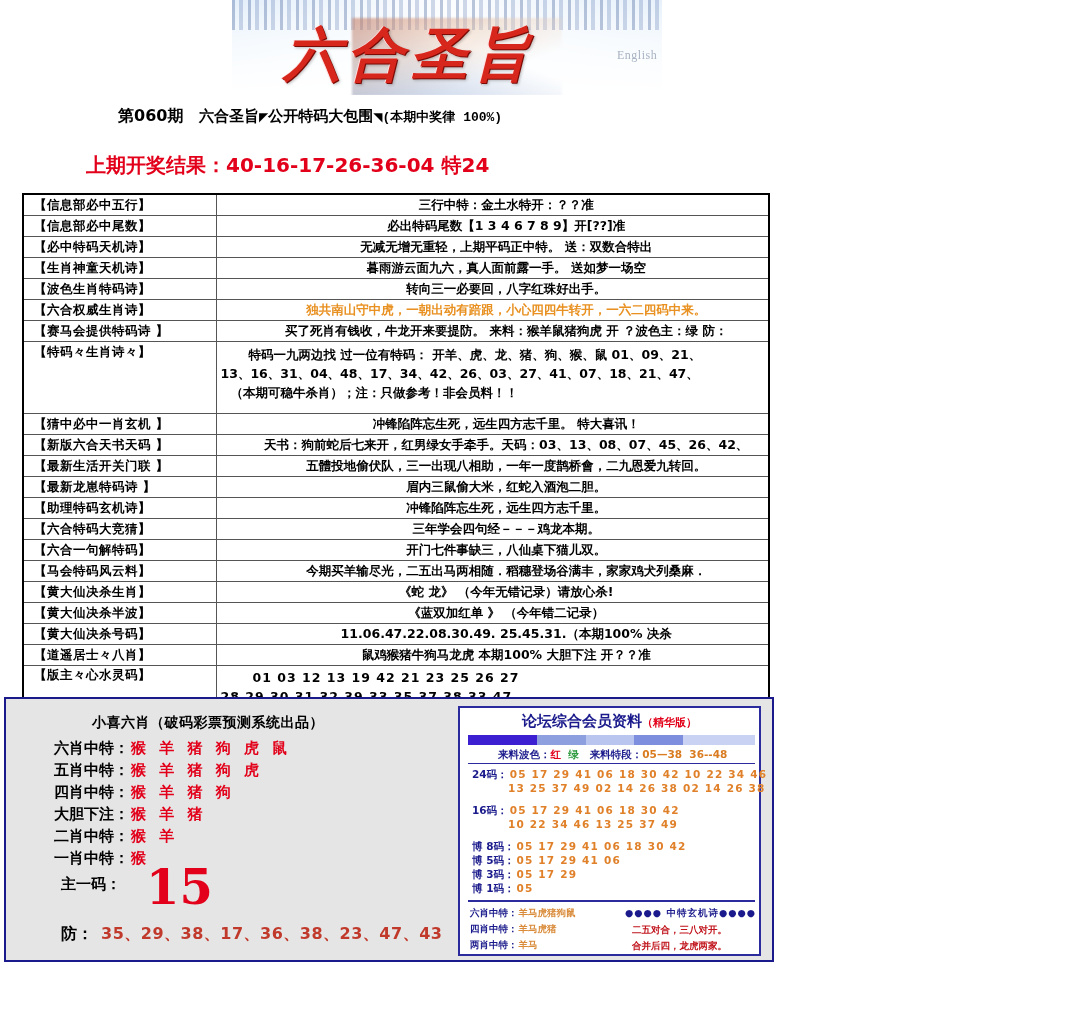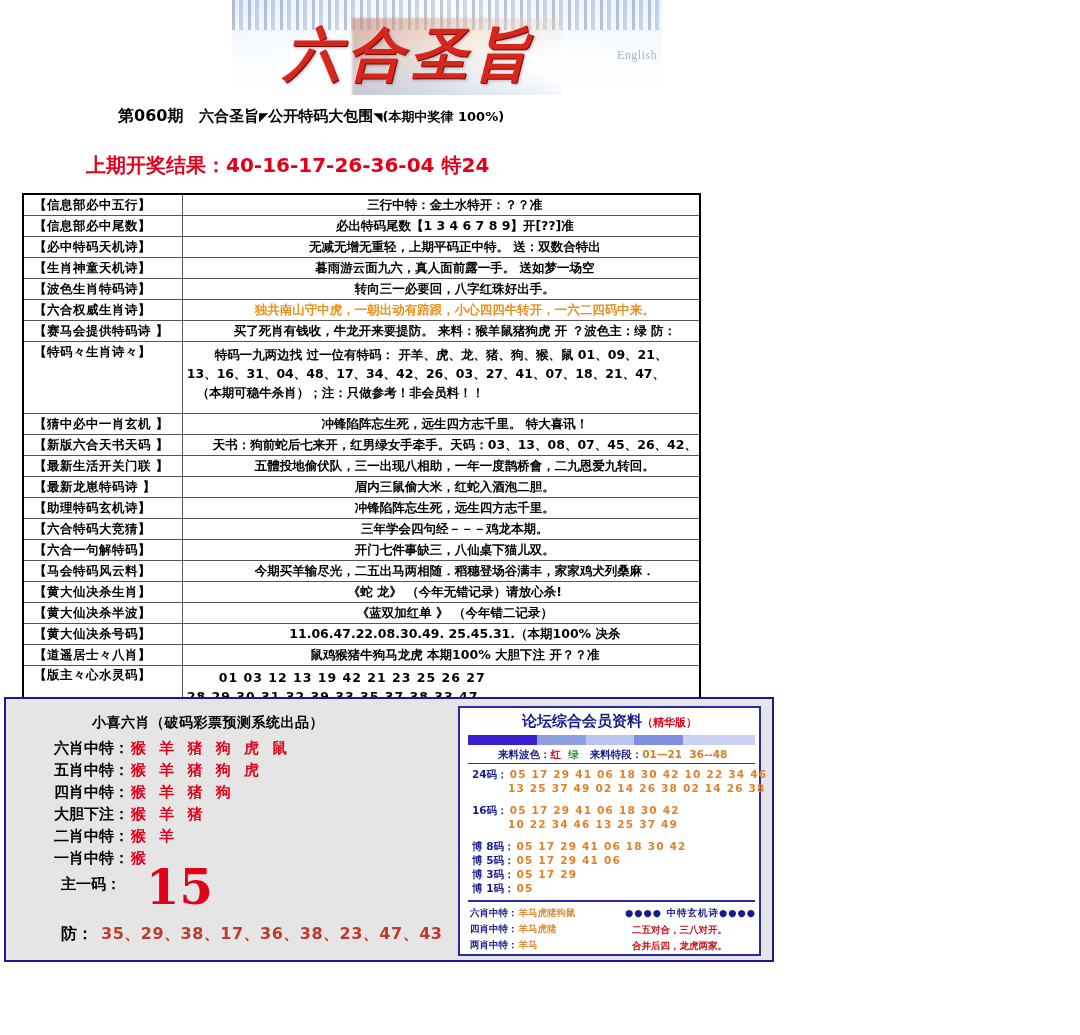--- a/index.html
+++ b/index.html
@@ -58,32 +58,32 @@
 
   
   .issue-line{
     position:absolute; left:118px; top:106px;
     font-size:15px; font-weight:bold; color:#000;
     font-family:"DejaVu Sans","Liberation Sans",sans-serif;
     white-space:nowrap;
   }
   .issue-line .num{ font-size:16px; }
   .issue-line .tri{ font-size:12px; letter-spacing:0; }
-  .issue-line .pct{ font-size:13px; }
+  .issue-line .pct{ font-size:13px;font-family:Liberation Mono, monospace; }
 
   
   .prev-result{
     position:absolute; left:86px; top:152px;
     font-size:20px; font-weight:bold; color:#e2001a;
     white-space:nowrap;
   }
 
   
   .tbl{
-    position:absolute; left:22px; top:193px; width:679px;
+    position:absolute; left:22px; top:193px; width:748px;
     border-collapse:collapse;
     border-top:2px solid #000;
     border-bottom:2px solid #000;
   }
   .tbl td{
     border-top:1px solid #555;
     border-bottom:1px solid #555;
     padding:1px 2px;
     vertical-align:middle;
     font-size:12.5px;
@@ -342,21 +342,21 @@
       </div>
     </div>
 
     <div class="right-pane">
       <div class="rp-title">
         <span>论坛综合会员资料</span><span class="sub">（精华版）</span>
       </div>
       <div class="rp-bar"></div>
 
       <div class="rp-meta">
-        <span style="margin-left:28px">来料波色：</span><span class="red">红</span>&nbsp;&nbsp;<span class="green">绿</span>&nbsp;&nbsp;&nbsp;<span>来料特段：</span><span class="orange">01—21</span>&nbsp;&nbsp;<span class="orange">36--48</span>
+        <span style="margin-left:28px">来料波色：</span><span class="red">红</span>&nbsp;&nbsp;<span class="green">绿</span>&nbsp;&nbsp;&nbsp;<span>来料特段：</span><span class="orange">05—38</span>&nbsp;&nbsp;<span class="orange">36--48</span>
       </div>
 
       <div class="rp-hr" style="top:55px"></div>
 
       <div class="code-row" style="top:60px">
         <span class="k">24码：</span><span class="v">05 17 29 41 06 18 30 42 10 22 34 46</span>
       </div>
       <div class="code-row" style="top:74px;left:46px">
         <span class="v">13 25 37 49 02 14 26 38 02 14 26 38</span>
       </div>

